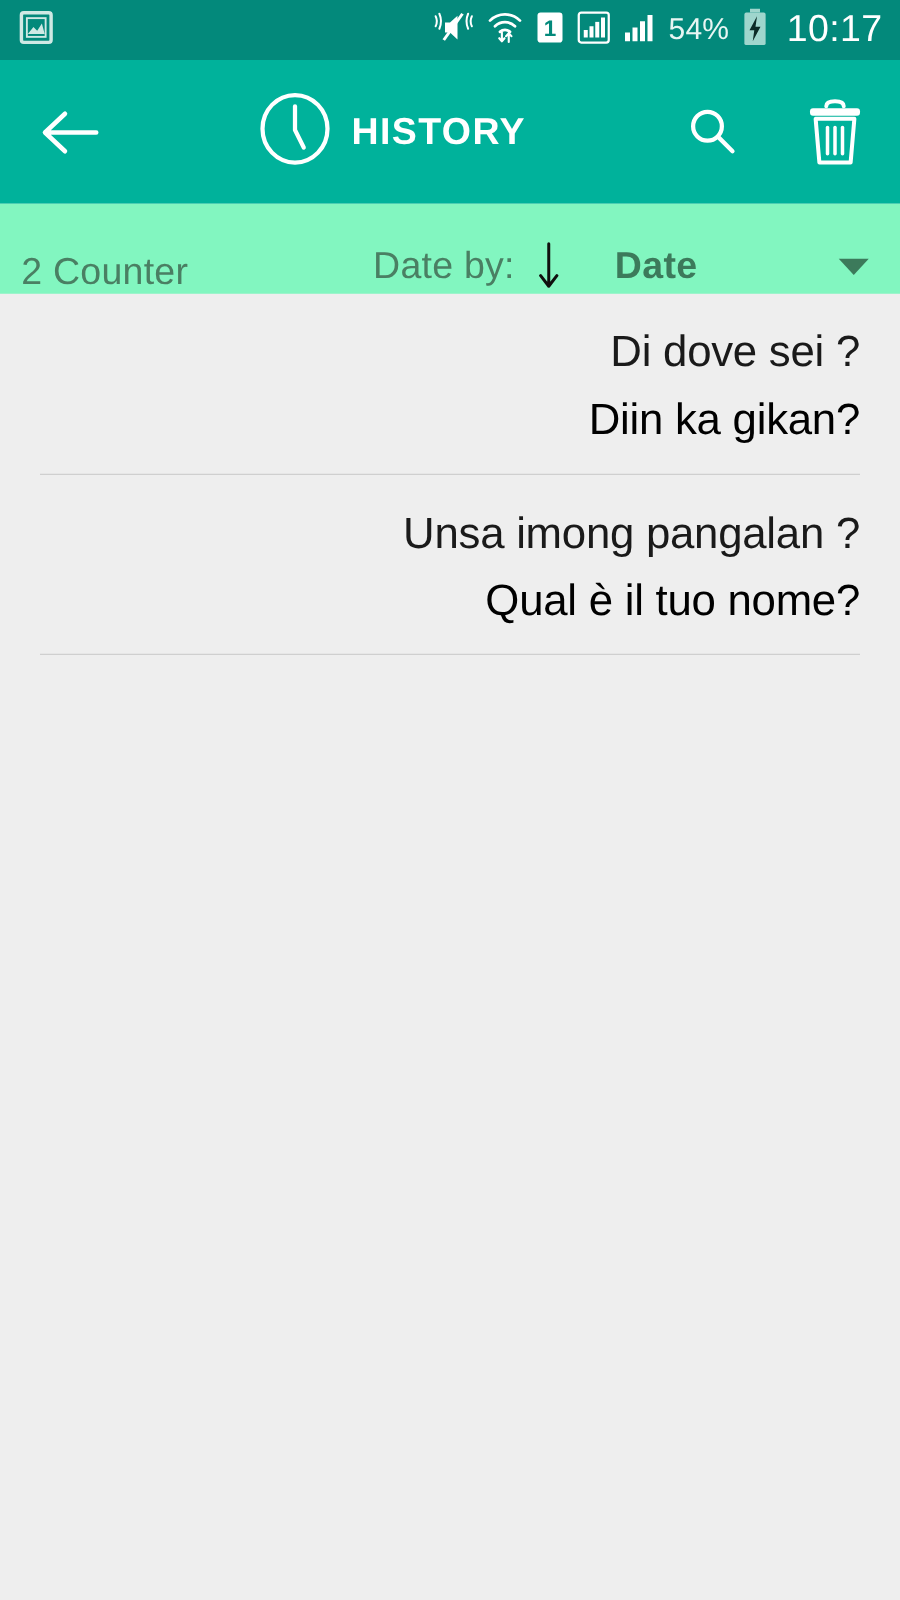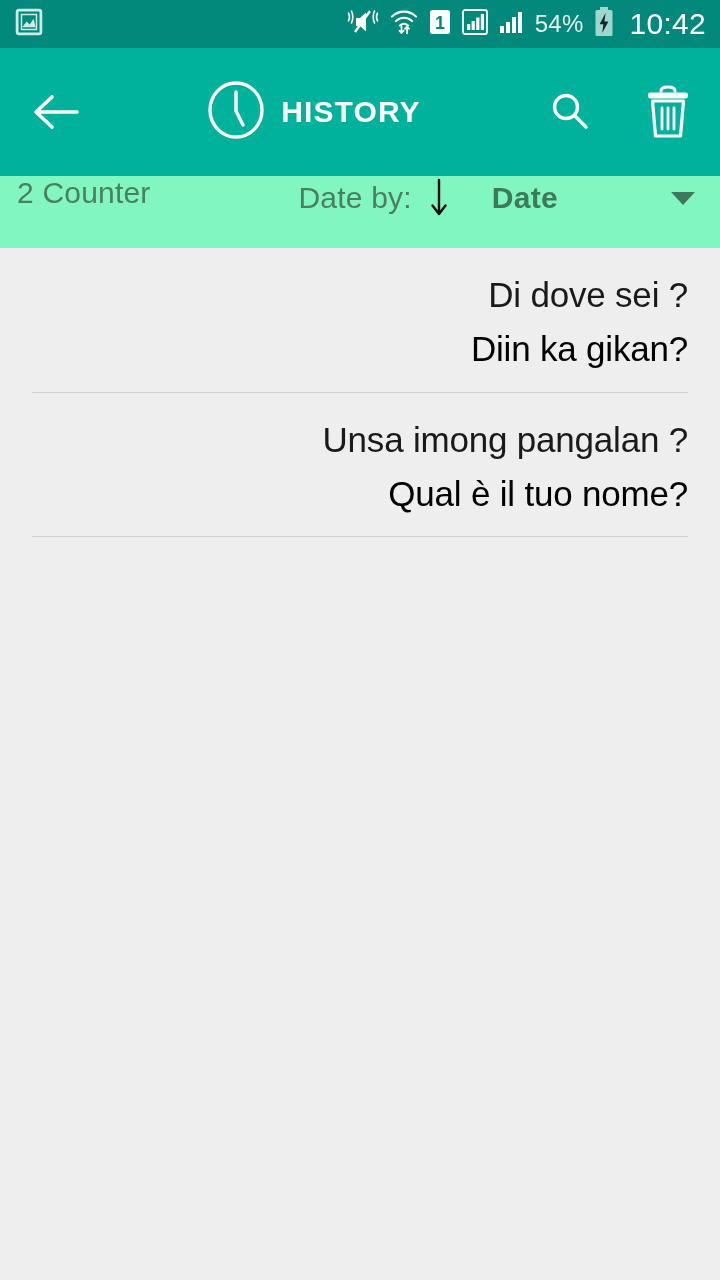--- a/index.html
+++ b/index.html
@@ -44,21 +44,21 @@
   .clock-text {
     font-size: 30px;
     color: #ffffff;
     letter-spacing: 0.3px;
     margin-left: 5px;
     font-family: "Liberation Sans", sans-serif;
   }
 
   
   .toolbar {
-    height: 128px;
+    height: 115px;
     background: #00B29B;
     display: flex;
     align-items: center;
     padding: 0 22px 0 26px;
     position: relative;
   }
   .tb-btn {
     display: flex;
     align-items: center;
     justify-content: center;
@@ -86,21 +86,21 @@
     align-items: center;
     gap: 38px;
     flex: 0 0 auto;
   }
 
   
   .sort-bar {
     height: 72px;
     background: #82F6C0;
     display: flex;
-    align-items: flex-start;
+    align-items: flex-end;
     padding: 0 18px 0 8px;
     position: relative;
   }
   .counter {
     font-size: 30px;
     color: #4a7f63;
     padding-left: 9px;
     letter-spacing: 0.2px;
     font-family: "Liberation Sans", sans-serif;
     flex: 0 0 auto;
@@ -237,21 +237,21 @@
     <span class="battery-pct">54%</span>
 
     <span class="sb-icon">
       <svg width="22" height="32" viewBox="0 0 22 32">
         <rect x="7" y="1" width="8" height="3" fill="#9fd6cd"></rect>
         <rect x="2.5" y="4" width="17" height="26" rx="1.5" fill="#9fd6cd"></rect>
         <path d="M12.6 7 L6.6 18.2 L10.4 18.2 L9.2 27 L15.4 15.4 L11.4 15.4 Z" fill="#0a2b27"></path>
       </svg>
     </span>
 
-    <span class="clock-text">10:42</span>
+    <span class="clock-text">10:17</span>
   </div>
 </div>
 
 <div class="toolbar">
 
   <div class="tb-btn">
     <svg width="52" height="40" viewBox="0 0 52 40">
       <path d="M47 20 L6 20 M6 20 L22 5 M6 20 L22 35" fill="none" stroke="#ffffff" stroke-width="3.6" stroke-linecap="round" stroke-linejoin="round"></path>
     </svg>
   </div>

